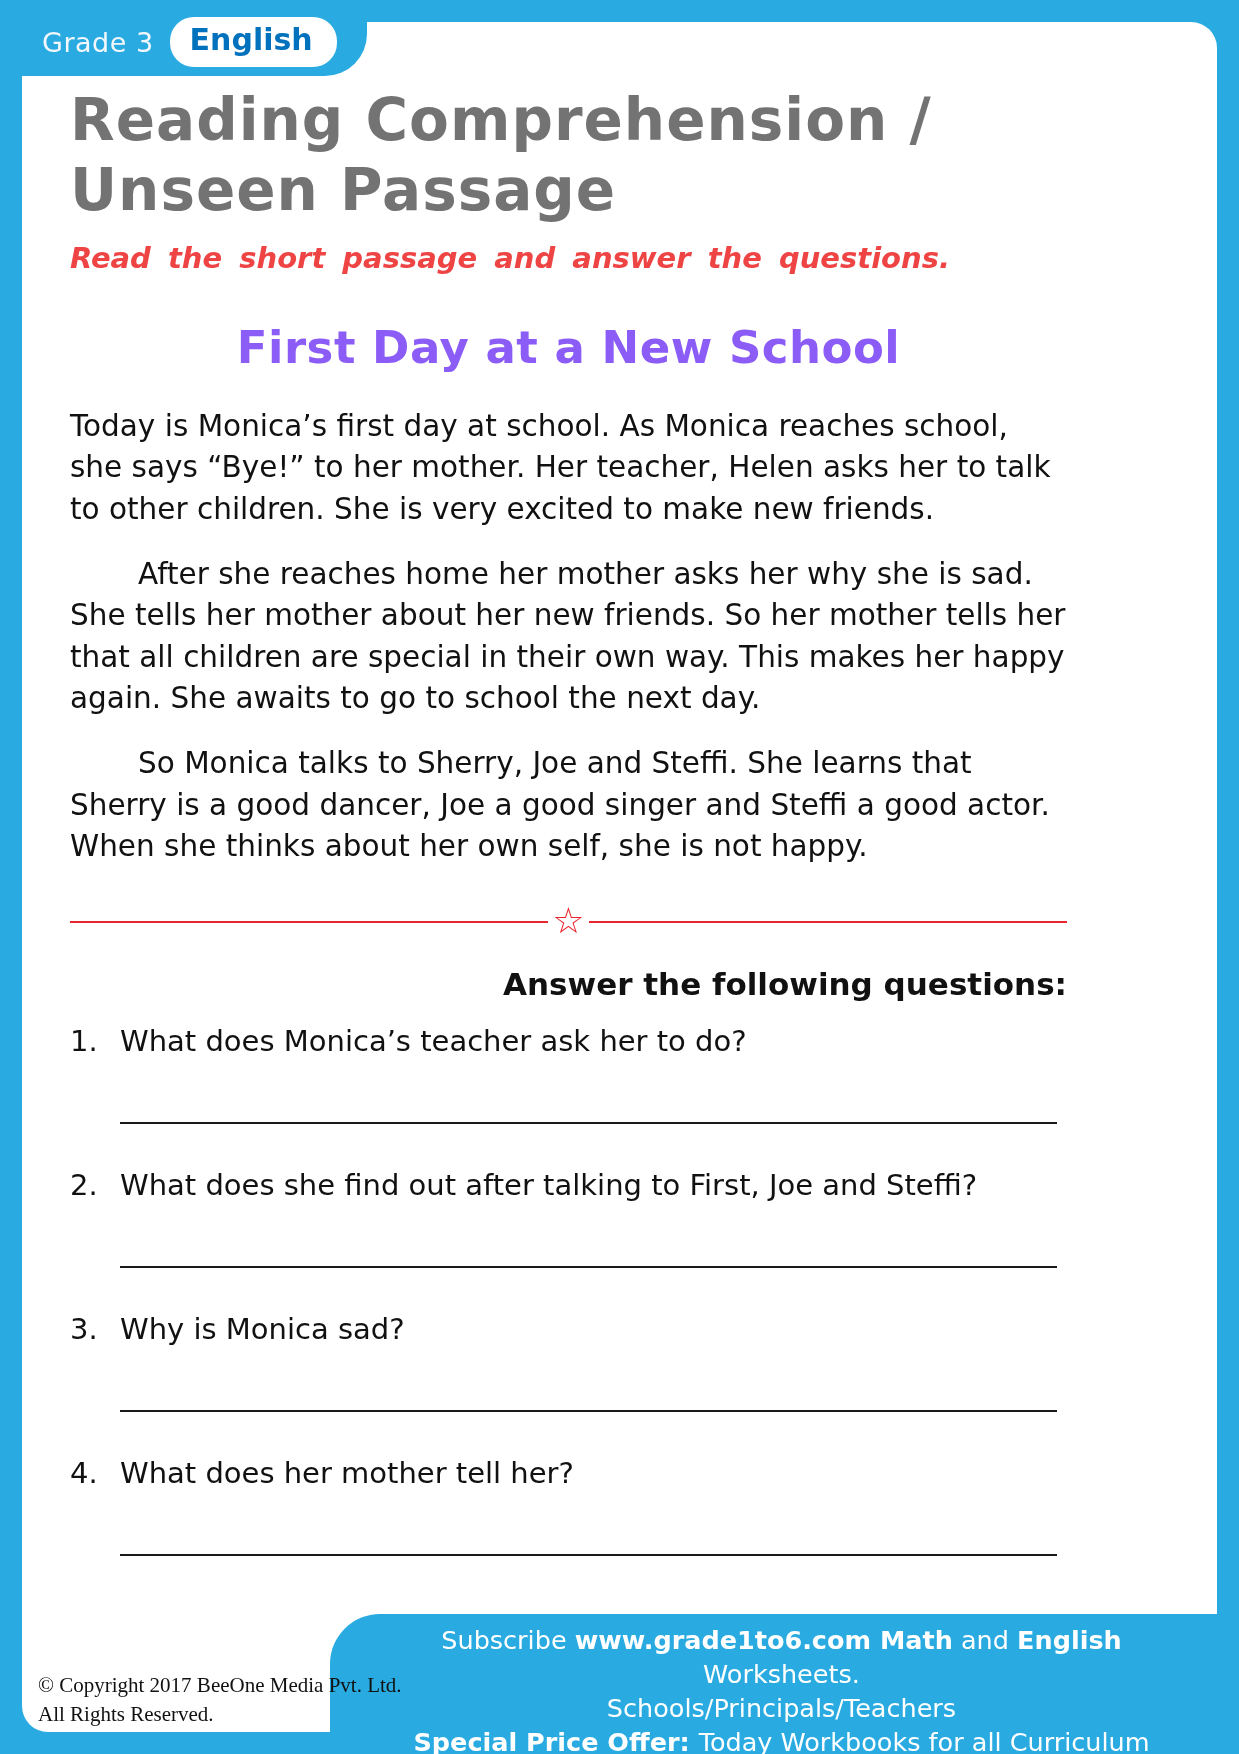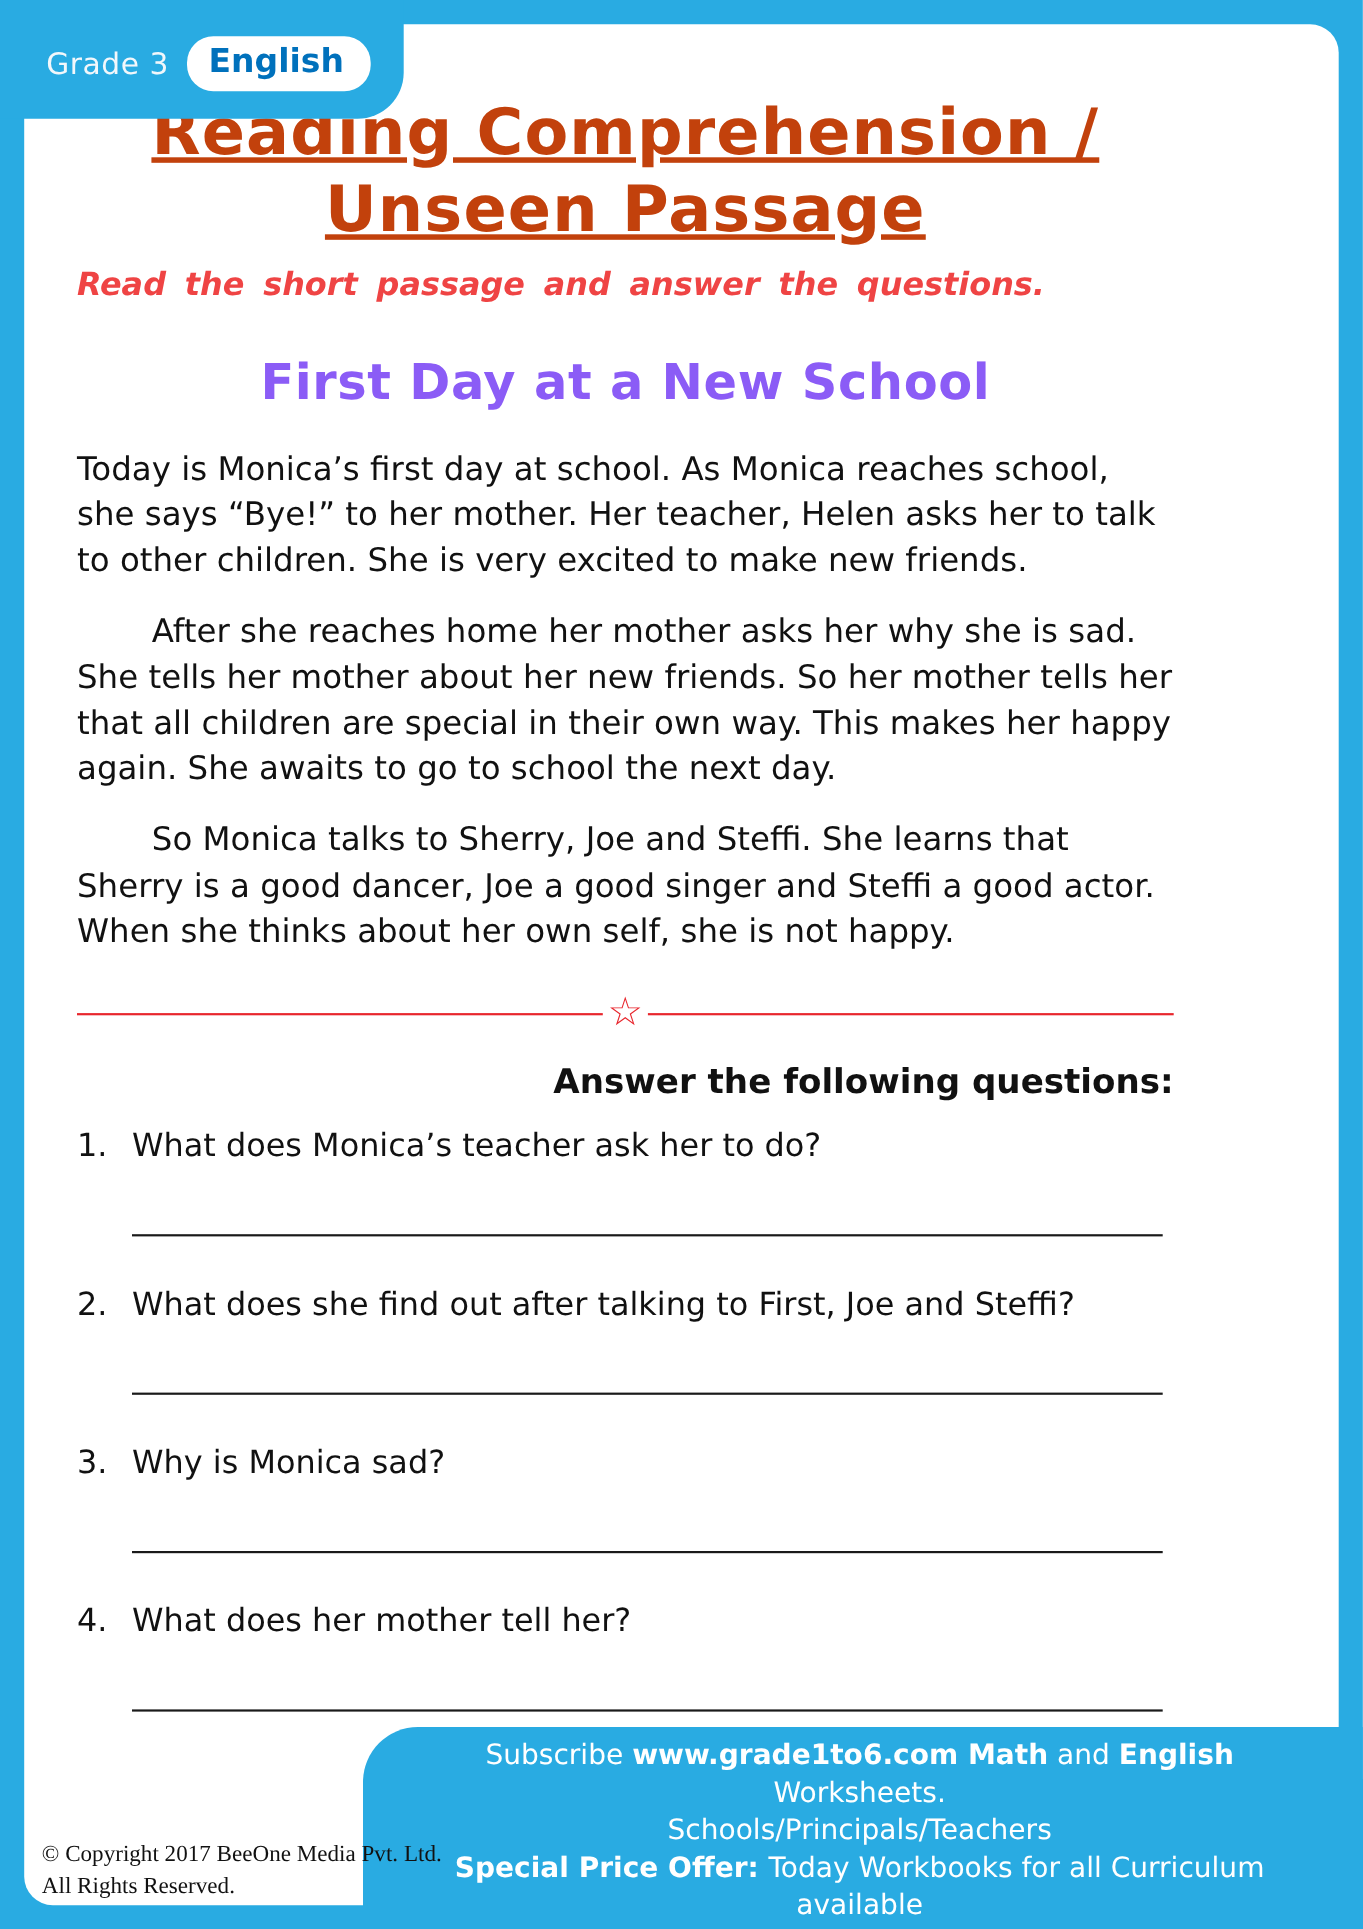--- a/index.html
+++ b/index.html
@@ -11,33 +11,33 @@
     background:#29abe2; overflow:hidden;
   }
   .page {
     position:absolute; top:22px; left:22px; right:22px; bottom:22px;
     background:#ffffff; border-radius:26px;
     padding:60px 150px 0 48px;
   }
 
   
   .badge {
-    position:absolute; top:0; left:0; height:108px;
+    position:absolute; top:0; left:0; height:76px;
     background:#29abe2; border-bottom-right-radius:42px;
     display:flex; align-items:center; gap:16px;
     padding:18px 30px 10px 42px; z-index:5;
   }
   .badge-grade { color:#f2f7fb; font-size:27px; letter-spacing:0.5px; }
   .badge-subject {
     background:#ffffff; color:#0071bc; font-weight:bold; font-size:30px;
     padding:8px 24px 12px 20px; border-radius:24px; line-height:1;
   }
 
-  .title { text-align:center; font-weight:800; font-size:58px; line-height:1.2;
-           color:#c2410c; letter-spacing:1px; margin-top:4px;text-decoration:underline; }
+  .title { text-align:left; font-weight:800; font-size:58px; line-height:1.2;
+           color:#737373; letter-spacing:1px; margin-top:4px; }
   .title-line { display:block; }
 
   .instruction {
     margin-top:16px; font-size:29px; font-weight:bold; font-style:italic;
     word-spacing:7px; color:#ef4444;
   }
 
   .passage-title { text-align:center; font-size:45px; font-weight:800;
                    margin-top:46px; color:#8b5cf6; letter-spacing:0.5px; }
 
@@ -54,21 +54,21 @@
   .q-row { display:flex; font-size:29px; color:#111; }
   .q-num { width:50px; flex:0 0 50px; }
   .q-text { flex:1; }
   .answer-line {
     margin:64px 10px 0 50px; border-bottom:2px solid #1a1a1a; height:2px;
   }
   .question + .question { margin-top:44px; }
 
   
   .footer-box {
-    position:absolute; left:330px; right:0; bottom:0; height:184px;
+    position:absolute; left:330px; right:0; bottom:0; height:140px;
     background:#29abe2; border-top-left-radius:50px;
     color:#ffffff; text-align:center; font-size:25.5px; line-height:1.33;
     padding:10px 40px 0 34px; z-index:4;
   }
   .footer-box b { font-weight:bold; }
 
   .copyright {
     position:absolute; left:38px; bottom:26px; z-index:4;
     font-family:"Liberation Serif", serif; font-size:21px; line-height:1.35;
     color:#111;

